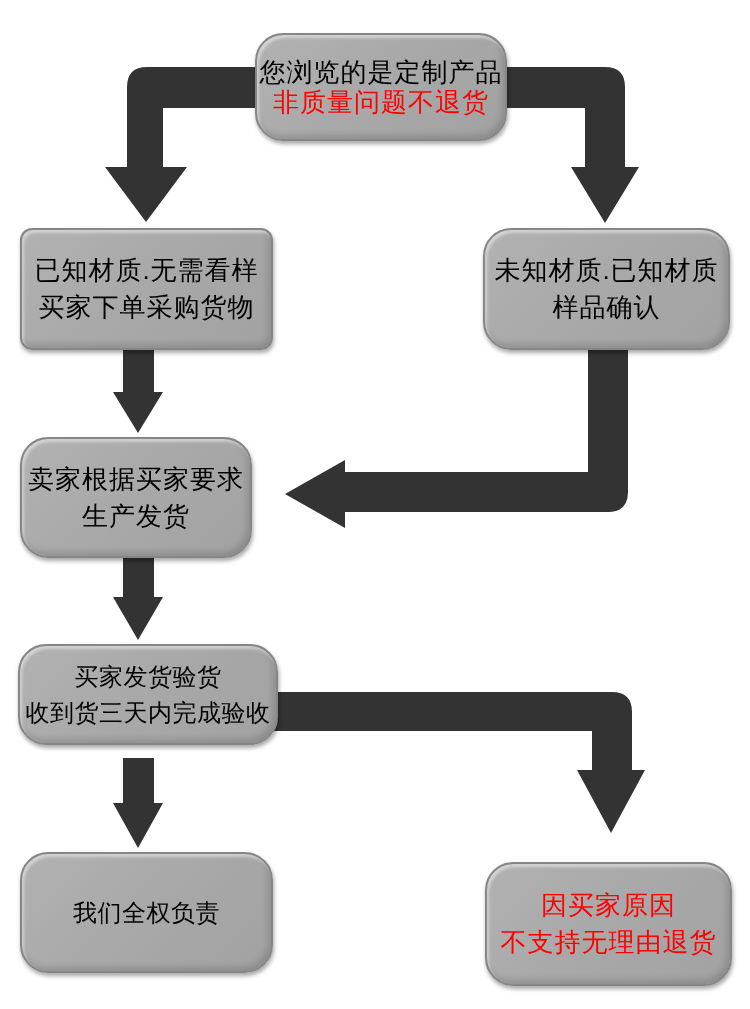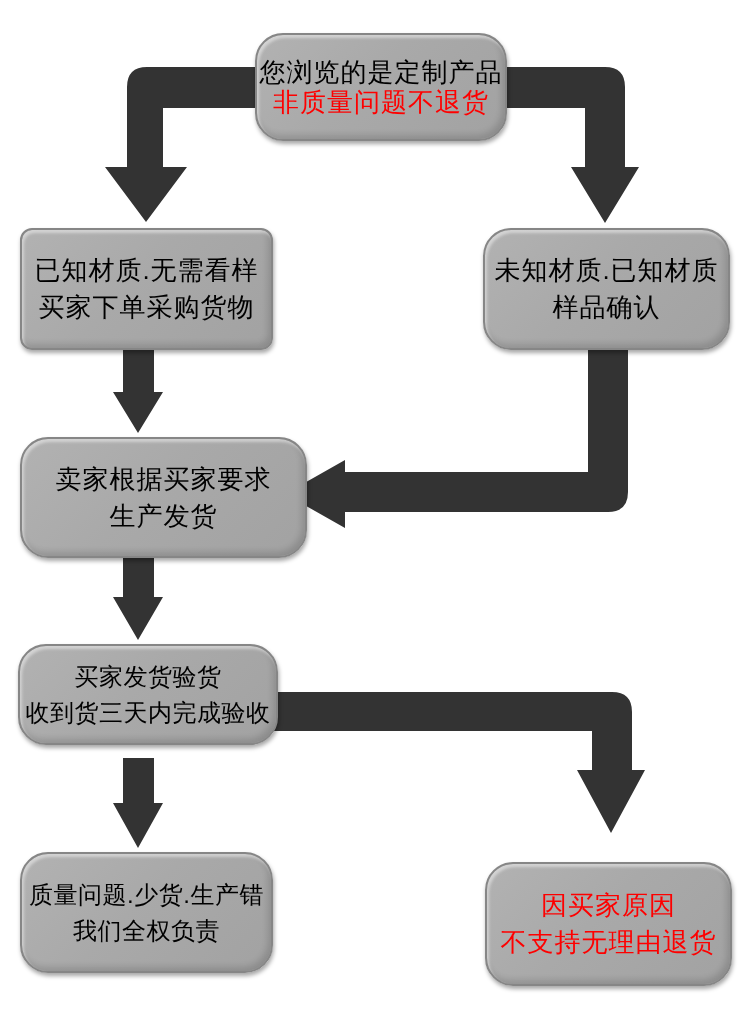--- a/index.html
+++ b/index.html
@@ -42,21 +42,21 @@
       inset -3px -4px 6px rgba(0,0,0,0.14),
       1px 3px 4px rgba(0,0,0,0.35);
   }
   .node .line { display: block; white-space: nowrap; }
   .node.small { font-size: 24px; line-height: 36px; letter-spacing: 0.5px; }
 
   
   .n-intro       { left: 255px; top: 33px;  width: 252px; height: 108px; line-height: 30px; }
   .n-known       { left: 20px;  top: 228px; width: 253px; height: 122px; border-radius: 12px; }
   .n-unknown     { left: 483px; top: 228px; width: 247px; height: 122px; }
-  .n-produce     { left: 20px;  top: 437px; width: 287px; height: 121px; }
+  .n-produce     { left: 20px;  top: 437px; width: 232px; height: 121px; }
   .n-inspect     { left: 18px;  top: 644px; width: 260px; height: 101px; }
   .n-seller-duty { left: 20px;  top: 852px; width: 253px; height: 121px; }
   .n-no-return   { left: 485px; top: 848px; width: 247px; height: 124px; margin-top: 14px; }
 </style>
 </head>
 <body>
 
 <div class="canvas">
 
   <svg class="arrows" width="750" height="1009" viewBox="0 0 750 1009">
@@ -88,21 +88,20 @@
     <span class="line">卖家根据买家要求</span>
     <span class="line">生产发货</span>
   </div>
 
   <div class="node n-inspect small">
     <span class="line">买家发货验货</span>
     <span class="line">收到货三天内完成验收</span>
   </div>
 
   <div class="node n-seller-duty small">
-    <span class="line">质量问题.少货.生产错</span>
     <span class="line">我们全权负责</span>
   </div>
 
   <div class="node n-no-return">
     <span class="line" style="color: rgb(254, 0, 0);">因买家原因</span>
     <span class="line" style="color: rgb(254, 0, 0);">不支持无理由退货</span>
   </div>
 
 </div>
 

